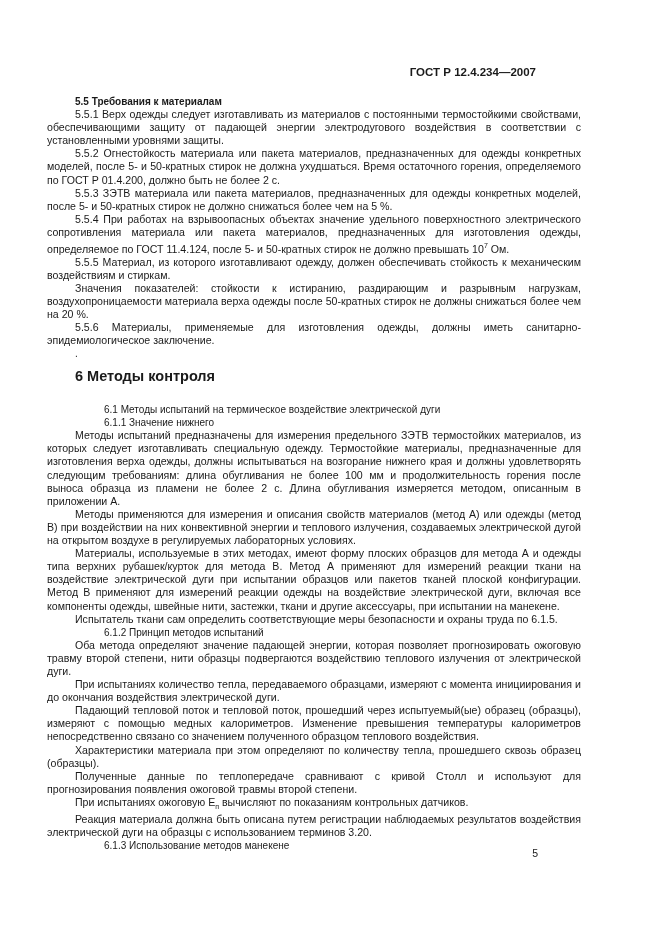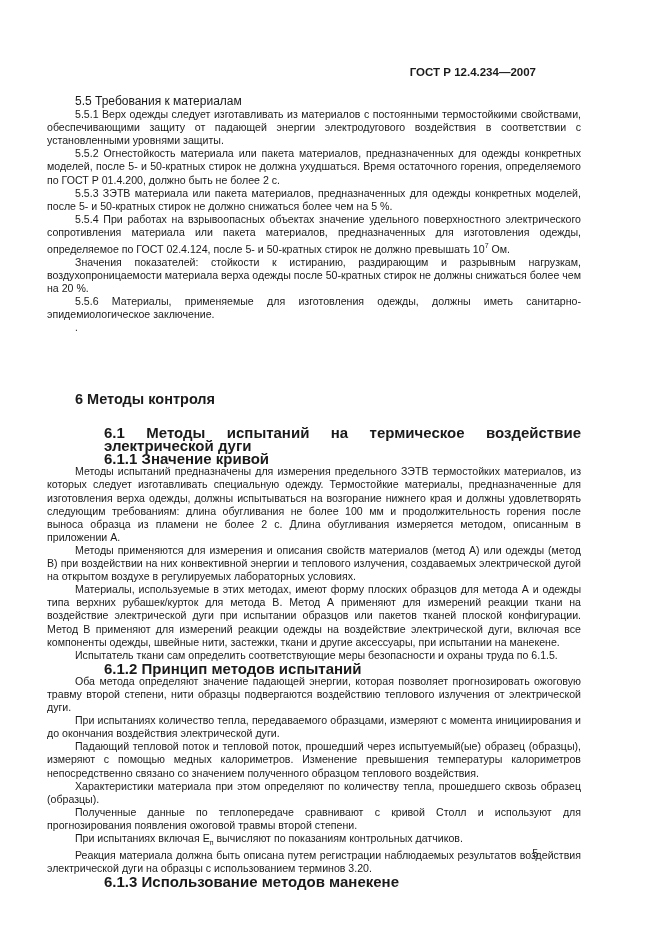--- a/index.html
+++ b/index.html
@@ -10,62 +10,63 @@
   .page { position: absolute; left: 0; top: 0; width: 620px; height: 936px; }
   .header {
     position: absolute; right: 84px; top: 66px;
     font-weight: bold; font-size: 11.5px; letter-spacing: 0px;
   }
   .body-text {
     position: absolute; left: 47px; width: 534px;
     font-size: 10.6px; line-height: 13.1px; text-align: justify;
   }
   .sec55 { top: 95px; }
-  .sec6 { top: 370px; margin-top: 23px; }
+  .sec6 { top: 370px; }
   .p { margin: 0; text-indent: 28px; }
   .it { }
-  .h2 { margin: 0 0 0 28px; font-weight: normal; font-size: 12px; }
+  .h2 { margin: 0 0 0 28px; font-weight: bold; font-size: 10px; }
   .h1 { font-weight: bold; font-size: 14.5px; margin: 0 0 20px 28px; }
-  .h3 { margin: 0 0 0 28px; font-weight: bold; font-size: 15px; padding-left: 29px; }
+  .h3 { margin: 0 0 0 28px; font-weight: normal; font-size: 10px; padding-left: 29px; }
   .dot { height: 13px; padding-left: 28px; font-size: 10px; }
   .pagenum {
     position: absolute; right: 82px; top: 847px; font-size: 10.5px;
   }
   sup, sub { font-size: 7px; }
 </style>
 </head>
 <body>
 
 <div class="page">
   <div class="header">ГОСТ Р 12.4.234—2007</div>
 
   <div class="body-text sec55">
     <div class="h2">5.5 Требования к материалам</div>
     <p class="p it">5.5.1 Верх одежды следует изготавливать из материалов с постоянными термостойкими свойствами, обеспечивающими защиту от падающей энергии электродугового воздействия в соответствии с установленными уровнями защиты.</p>
     <p class="p it">5.5.2 Огнестойкость материала или пакета материалов, предназначенных для одежды конкретных моделей, после 5- и 50-кратных стирок не должна ухудшаться. Время остаточного горения, определяемого по ГОСТ Р 01.4.200, должно быть не более 2 с.</p>
     <p class="p it">5.5.3 ЗЭТВ материала или пакета материалов, предназначенных для одежды конкретных моделей, после 5- и 50-кратных стирок не должно снижаться более чем на 5 %.</p>
-    <p class="p it"><span>5.5.4 При работах на взрывоопасных объектах значение удельного поверхностного электрического сопротивления материала или пакета материалов, предназначенных для изготовления одежды, определяемое по ГОСТ 02.4.124, после 5- и 50-кратных стирок не должно превышать 10</span><sup>7</sup><span> Ом.</span></p>
+    <p class="p it"><span>5.5.4 При работах на взрывоопасных объектах значение удельного поверхностного электрического сопротивления материала или пакета материалов, предназначенных для изготовления одежды, определяемое по ГОСТ 11.4.124, после 5- и 50-кратных стирок не должно превышать 10</span><sup>7</sup><span> Ом.</span></p>
+    <p class="p it">5.5.5 Материал, из которого изготавливают одежду, должен обеспечивать стойкость к механическим воздействиям и стиркам.</p>
     <p class="p it">Значения показателей: стойкости к истиранию, раздирающим и разрывным нагрузкам, воздухопроницаемости материала верха одежды после 50-кратных стирок не должны снижаться более чем на 20 %.</p>
     <p class="p it">5.5.6 Материалы, применяемые для изготовления одежды, должны иметь санитарно-эпидемиологическое заключение.</p>
     <div class="dot">.</div>
   </div>
 
   <div class="body-text sec6">
     <div class="h1">6 Методы контроля</div>
     <div class="h3">6.1 Методы испытаний на термическое воздействие электрической дуги</div>
-    <div class="h3">6.1.1 Значение кривой</div>
+    <div class="h3">6.1.1 Значение нижнего</div>
     <p class="p">Методы испытаний предназначены для измерения предельного ЗЭТВ термостойких материалов, из которых следует изготавливать специальную одежду. Термостойкие материалы, предназначенные для изготовления верха одежды, должны испытываться на возгорание нижнего края и должны удовлетворять следующим требованиям: длина обугливания не более 100 мм и продолжительность горения после выноса образца из пламени не более 2 с. Длина обугливания измеряется методом, описанным в приложении А.</p>
     <p class="p">Методы применяются для измерения и описания свойств материалов (метод А) или одежды (метод В) при воздействии на них конвективной энергии и теплового излучения, создаваемых электрической дугой на открытом воздухе в регулируемых лабораторных условиях.</p>
     <p class="p">Материалы, используемые в этих методах, имеют форму плоских образцов для метода А и одежды типа верхних рубашек/курток для метода В. Метод А применяют для измерений реакции ткани на воздействие электрической дуги при испытании образцов или пакетов тканей плоской конфигурации. Метод В применяют для измерений реакции одежды на воздействие электрической дуги, включая все компоненты одежды, швейные нити, застежки, ткани и другие аксессуары, при испытании на манекене.</p>
     <p class="p">Испытатель ткани сам определить соответствующие меры безопасности и охраны труда по 6.1.5.</p>
     <div class="h3">6.1.2 Принцип методов испытаний</div>
     <p class="p">Оба метода определяют значение падающей энергии, которая позволяет прогнозировать ожоговую травму второй степени, нити образцы подвергаются воздействию теплового излучения от электрической дуги.</p>
     <p class="p">При испытаниях количество тепла, передаваемого образцами, измеряют с момента инициирования и до окончания воздействия электрической дуги.</p>
     <p class="p">Падающий тепловой поток и тепловой поток, прошедший через испытуемый(ые) образец (образцы), измеряют с помощью медных калориметров. Изменение превышения температуры калориметров непосредственно связано со значением полученного образцом теплового воздействия.</p>
     <p class="p">Характеристики материала при этом определяют по количеству тепла, прошедшего сквозь образец (образцы).</p>
     <p class="p">Полученные данные по теплопередаче сравнивают с кривой Столл и используют для прогнозирования появления ожоговой травмы второй степени.</p>
-    <p class="p"><span>При испытаниях включая </span><span class="it">E</span><sub>п</sub><span> вычисляют по показаниям контрольных датчиков.</span></p>
+    <p class="p"><span>При испытаниях ожоговую </span><span class="it">E</span><sub>п</sub><span> вычисляют по показаниям контрольных датчиков.</span></p>
     <p class="p">Реакция материала должна быть описана путем регистрации наблюдаемых результатов воздействия электрической дуги на образцы с использованием терминов 3.20.</p>
     <div class="h3">6.1.3 Использование методов манекене</div>
   </div>
 
   <div class="pagenum">5</div>
 </div>
 
 </body></html>

